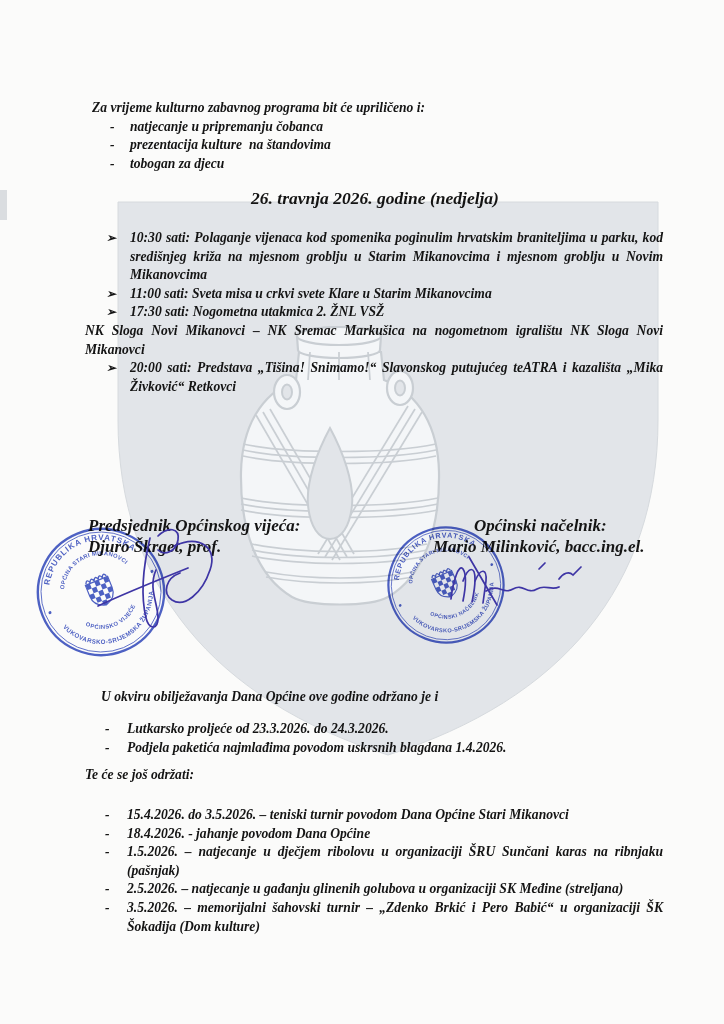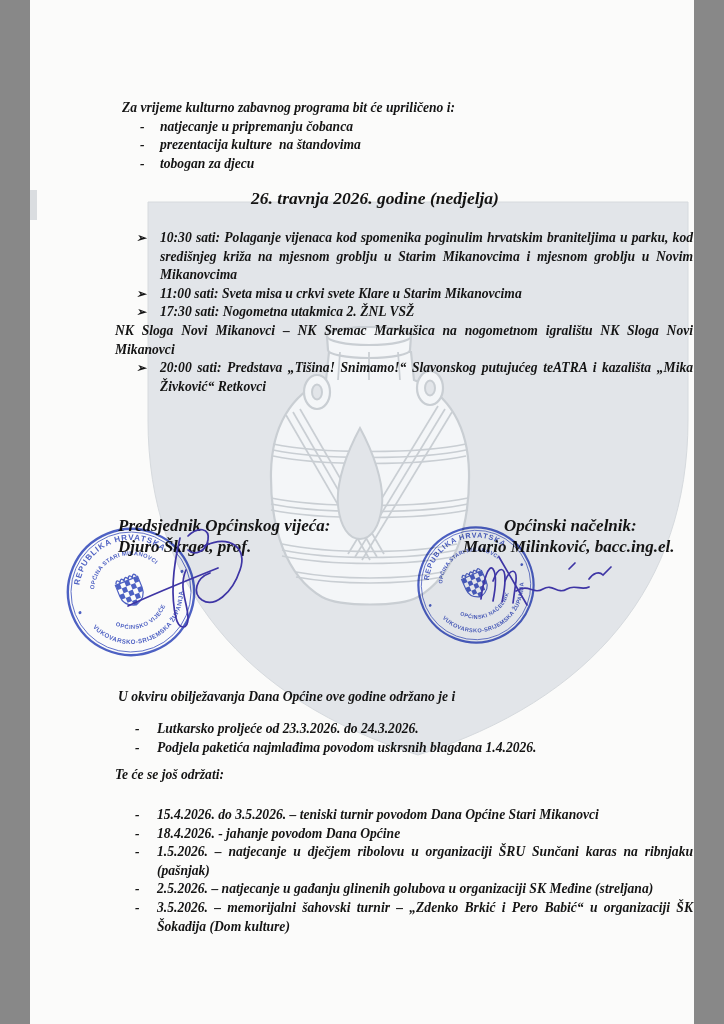--- a/index.html
+++ b/index.html
@@ -1,17 +1,17 @@
 <!DOCTYPE html>
 <html style="--text: #141414; --stamp-ink: #3f54c2; --signature-ink: #3e35a5; --watermark-fill: #e2e5e9; --watermark-stroke: #c9ced3;"><head>
 <meta charset="utf-8">
 <style>
   html,body{margin:0;padding:0;background:#888;}
   .page{
-    position:relative;width:664px;height:1024px;margin:0 auto;
+    position:relative;width:724px;height:1024px;margin:0 auto;
     background:#fbfbfa;overflow:hidden;
     font-family:"Liberation Serif","DejaVu Serif",serif;
     font-weight:bold;font-style:italic;
     color:var(--text,#141414);
     font-size:13.6px;line-height:18.6px;
   }
   .abs{position:absolute;}
   .lead{white-space:pre-wrap;}
   .dash-row{display:flex;}
   .dash-row .m{width:38px;padding-left:18px;box-sizing:border-box;flex:none;}
@@ -216,21 +216,21 @@
   <svg class="sig" style="left:443px;top:547px;" width="150" height="75" viewBox="0 0 150 75">
     <path d="M8,52 C10,34 16,16 20,22 C24,28 22,44 20,54"></path>
     <path d="M20,34 C26,18 32,20 32,32 C32,42 30,50 29,55"></path>
     <path d="M32,34 C38,20 44,22 43,34 L40,56"></path>
     <path d="M26,10 L54,58"></path>
     <path d="M43,44 C56,36 60,48 70,42 C80,36 84,48 94,42 C102,37 108,44 116,40"></path>
     <path d="M96,22 L102,16"></path>
     <path d="M116,32 C120,26 126,24 130,28 L138,20"></path>
   </svg>
 
-  <div class="abs lead" style="left:88px;top:688px;width:560px;font-family:Liberation Serif, serif;">U okviru obilježavanja Dana Općine ove godine održano je i</div>
+  <div class="abs lead" style="left:101px;top:688px;width:560px;font-family:Liberation Serif, serif;">U okviru obilježavanja Dana Općine ove godine održano je i</div>
   <div class="abs" style="left:85px;top:720px;width:578px;">
     <div class="dash-row">
       <span class="m" style="width:42px;padding-left:20px;">-</span>
       <span class="t">Lutkarsko proljeće od 23.3.2026. do 24.3.2026.</span>
     </div>
     <div class="dash-row">
       <span class="m" style="width:42px;padding-left:20px;">-</span>
       <span class="t">Podjela paketića najmlađima povodom uskrsnih blagdana 1.4.2026.</span>
     </div>
   </div>

